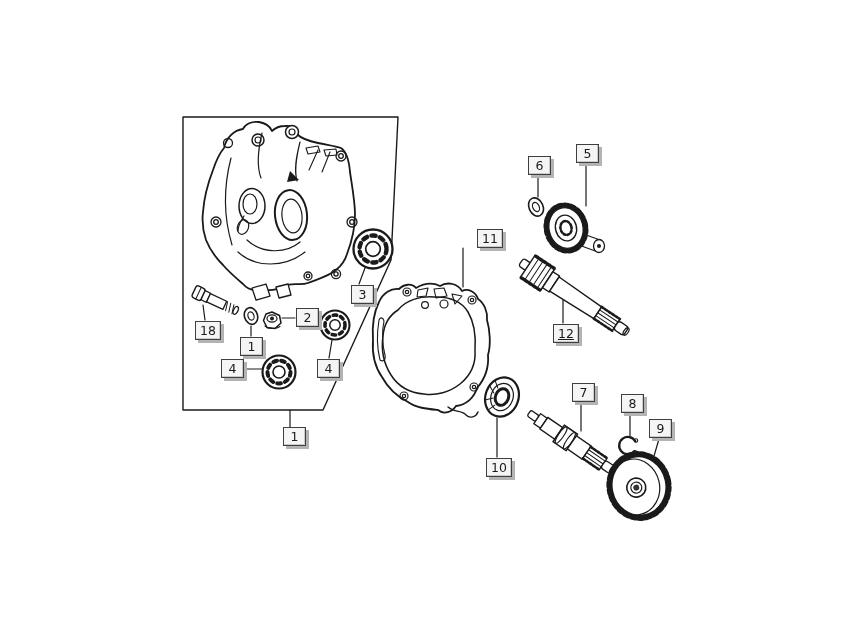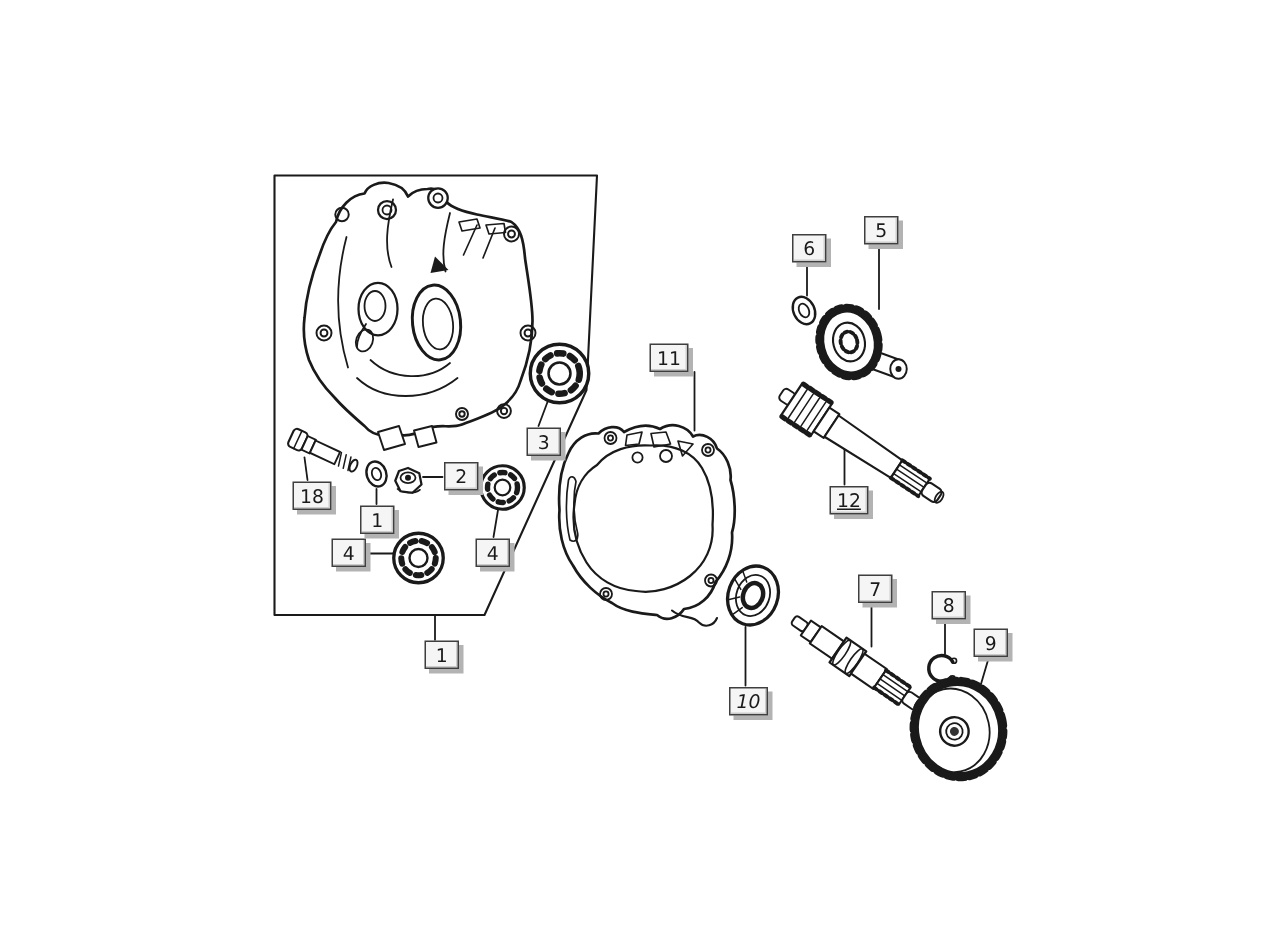--- a/index.html
+++ b/index.html
@@ -275,19 +275,19 @@
   <div class="callout" style="left:283px;top:427px;">1</div>
   <div class="callout" style="left:296px;top:308px;">2</div>
   <div class="callout" style="left:351px;top:285px;">3</div>
   <div class="callout" style="left:221px;top:359px;">4</div>
   <div class="callout" style="left:317px;top:359px;">4</div>
   <div class="callout" style="left:576px;top:144px;">5</div>
   <div class="callout" style="left:528px;top:156px;">6</div>
   <div class="callout" style="left:572px;top:383px;">7</div>
   <div class="callout" style="left:621px;top:394px;">8</div>
   <div class="callout" style="left:649px;top:419px;">9</div>
-  <div class="callout" style="left:486px;top:458px;font-style:italic;">10</div>
-  <div class="callout" style="left:433px;top:229px;">11</div>
+  <div class="callout" style="left:486px;top:458px;">10</div>
+  <div class="callout" style="left:477px;top:229px;">11</div>
   <div class="callout" style="left:553px;top:324px;text-decoration:underline;">12</div>
   <div class="callout" style="left:195px;top:321px;">18</div>
   <div class="callout" style="left:240px;top:337px;">1</div>
 
 </div>
 
 </body></html>

